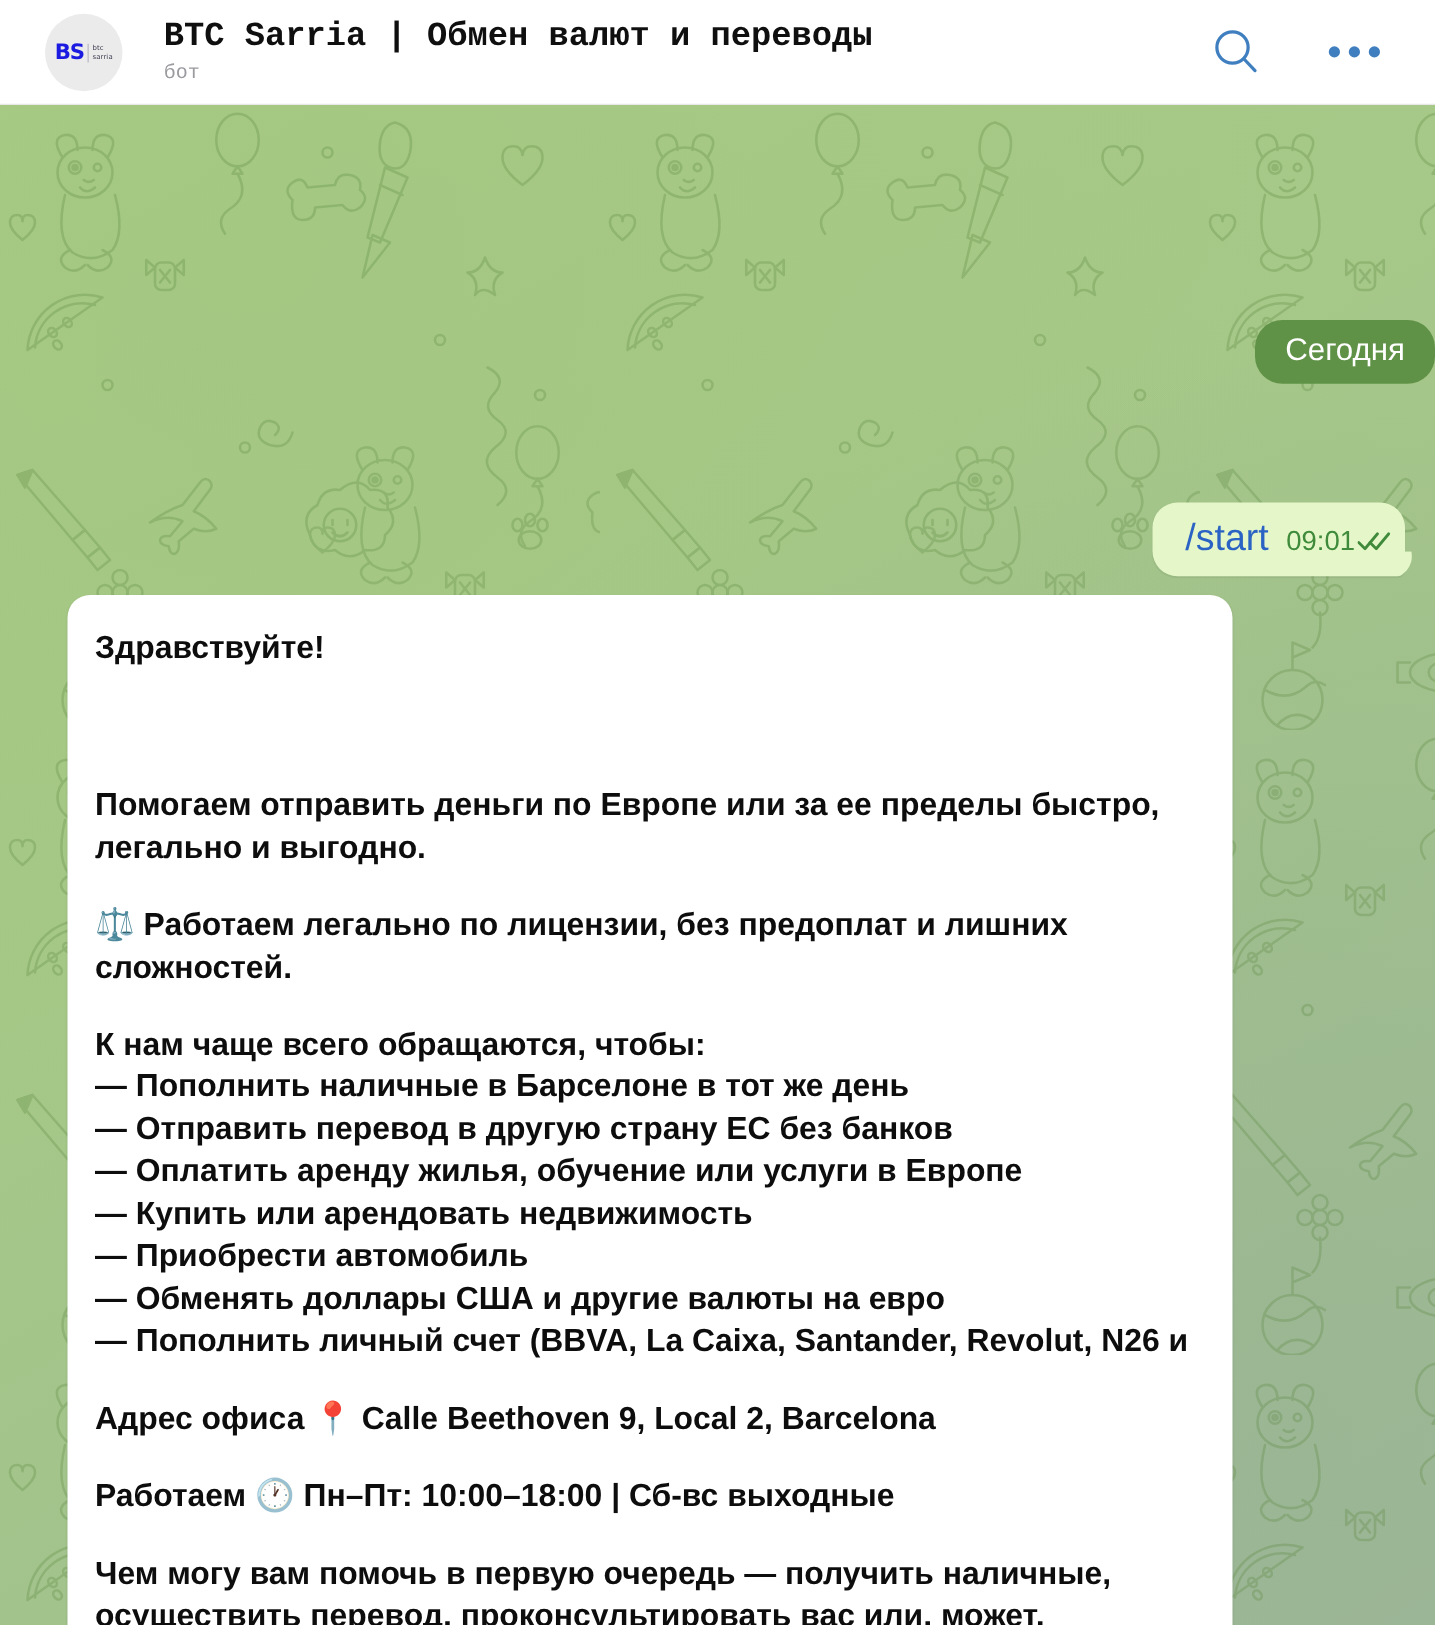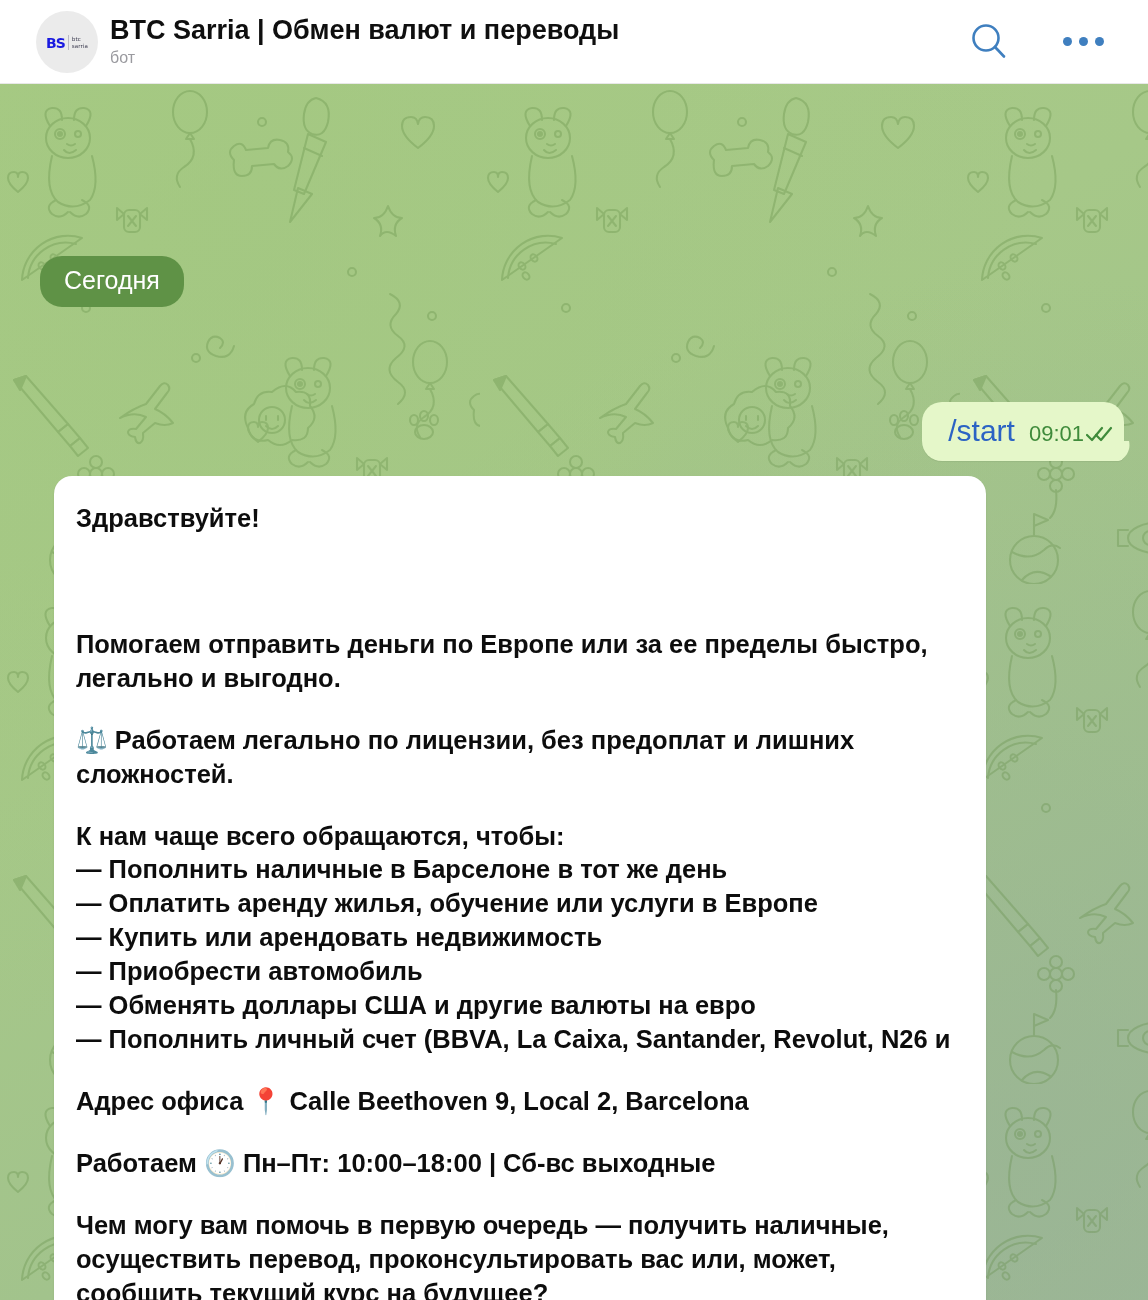--- a/index.html
+++ b/index.html
@@ -45,41 +45,42 @@
   }
   .avatar-logo {
     display: flex;
     align-items: center;
     gap: 3px;
     transform: translateY(1px);
   }
   .avatar-mono {
     font-family: "DejaVu Sans", sans-serif;
     font-weight: 700;
-    font-size: 14px;
+    font-size: 17px;
     color: #1a1ae0;
     letter-spacing: -1px;
     line-height: 1;
   }
   .avatar-sep {
     width: 1px; height: 15px;
     background: #b9b9c4;
   }
   .avatar-sub {
     font-family: "DejaVu Sans", sans-serif;
     font-size: 5.5px;
     line-height: 1.15;
     color: #3c3c50;
     letter-spacing: 0.1px;
   }
 
   .header-text {
-    margin-left: 12px;
+    margin-left: 33px;
     flex: 1 1 auto;
     min-width: 0;
+    font-family: Liberation Mono, monospace;
   }
   .header-title {
     font-size: 27px;
     font-weight: 700;
     color: #0f0f0f;
     line-height: 1.18;
     white-space: nowrap;
   }
   .header-sub {
     font-size: 16px;
@@ -134,23 +135,23 @@
     position: relative;
     width: 100%;
     height: 100%;
     z-index: 5;
   }
 
   
   .date-row {
     position: absolute;
     top: 172px;
-    left: 16px; right: 0;
-    display: flex;
-    justify-content: flex-start;
+    left: 0; right: 0;
+    display: flex;
+    justify-content: flex-end;
     padding-left: 24px;
   }
   .date-pill {
     background: #5f9246;
     color: #ffffff;
     font-size: 25px;
     line-height: 1;
     padding: 12px 24px 14px;
     border-radius: 22px;
   }
@@ -445,20 +446,21 @@
           <div class="para-gap-lg"></div>
 
           <p>Помогаем отправить деньги по Европе или за ее пределы быстро, легально и выгодно.</p>
           <div class="para-gap"></div>
 
           <p><span class="emoji">⚖️</span> <span>Работаем легально по лицензии, без предоплат и лишних сложностей.</span></p>
           <div class="para-gap"></div>
 
           <p>К нам чаще всего обращаются, чтобы:</p>
           <p class="list-line">— Пополнить наличные в Барселоне в тот же день</p>
+          <p class="list-line">— Отправить перевод в другую страну ЕС без банков</p>
           <p class="list-line">— Оплатить аренду жилья, обучение или услуги в Европе</p>
           <p class="list-line">— Купить или арендовать недвижимость</p>
           <p class="list-line">— Приобрести автомобиль</p>
           <p class="list-line">— Обменять доллары США и другие валюты на евро</p>
           <p class="list-line">— Пополнить личный счет (BBVA, La Caixa, Santander, Revolut, N26 и</p>
           <div class="para-gap"></div>
 
           <p><span>Адрес офиса</span> <span class="emoji">📍</span> <span>Calle Beethoven 9, Local 2, Barcelona</span></p>
           <div class="para-gap"></div>
 

